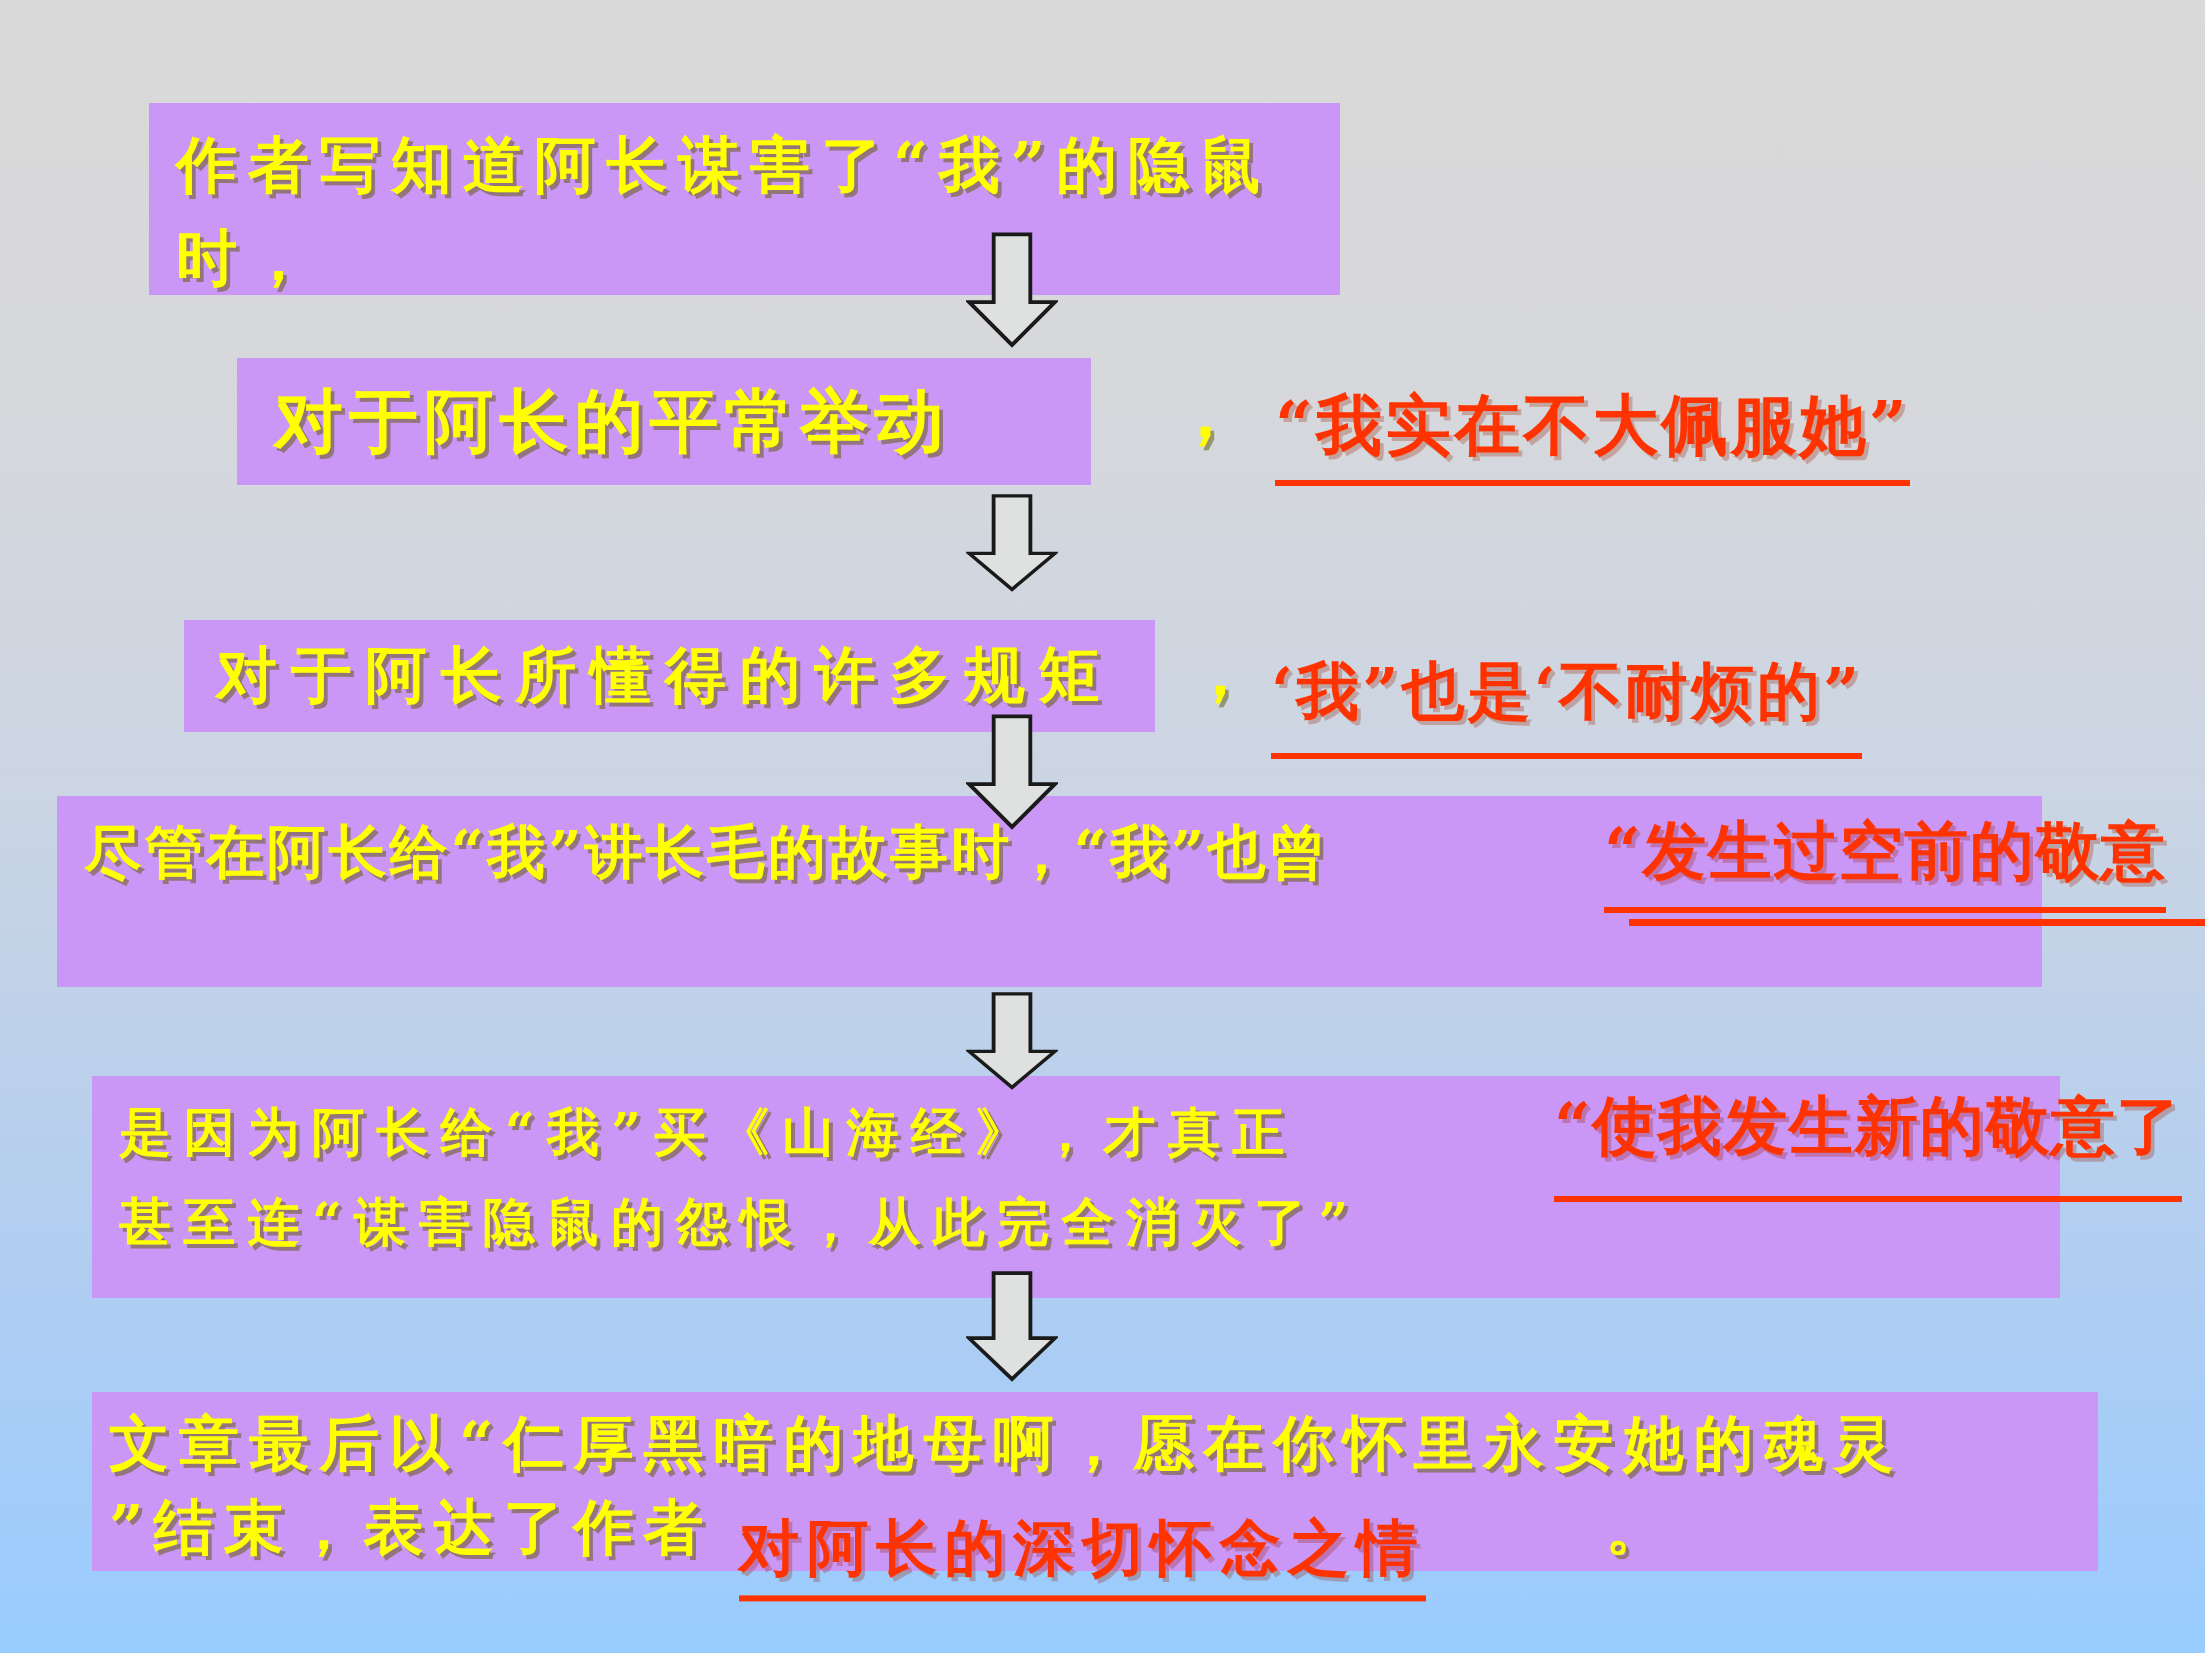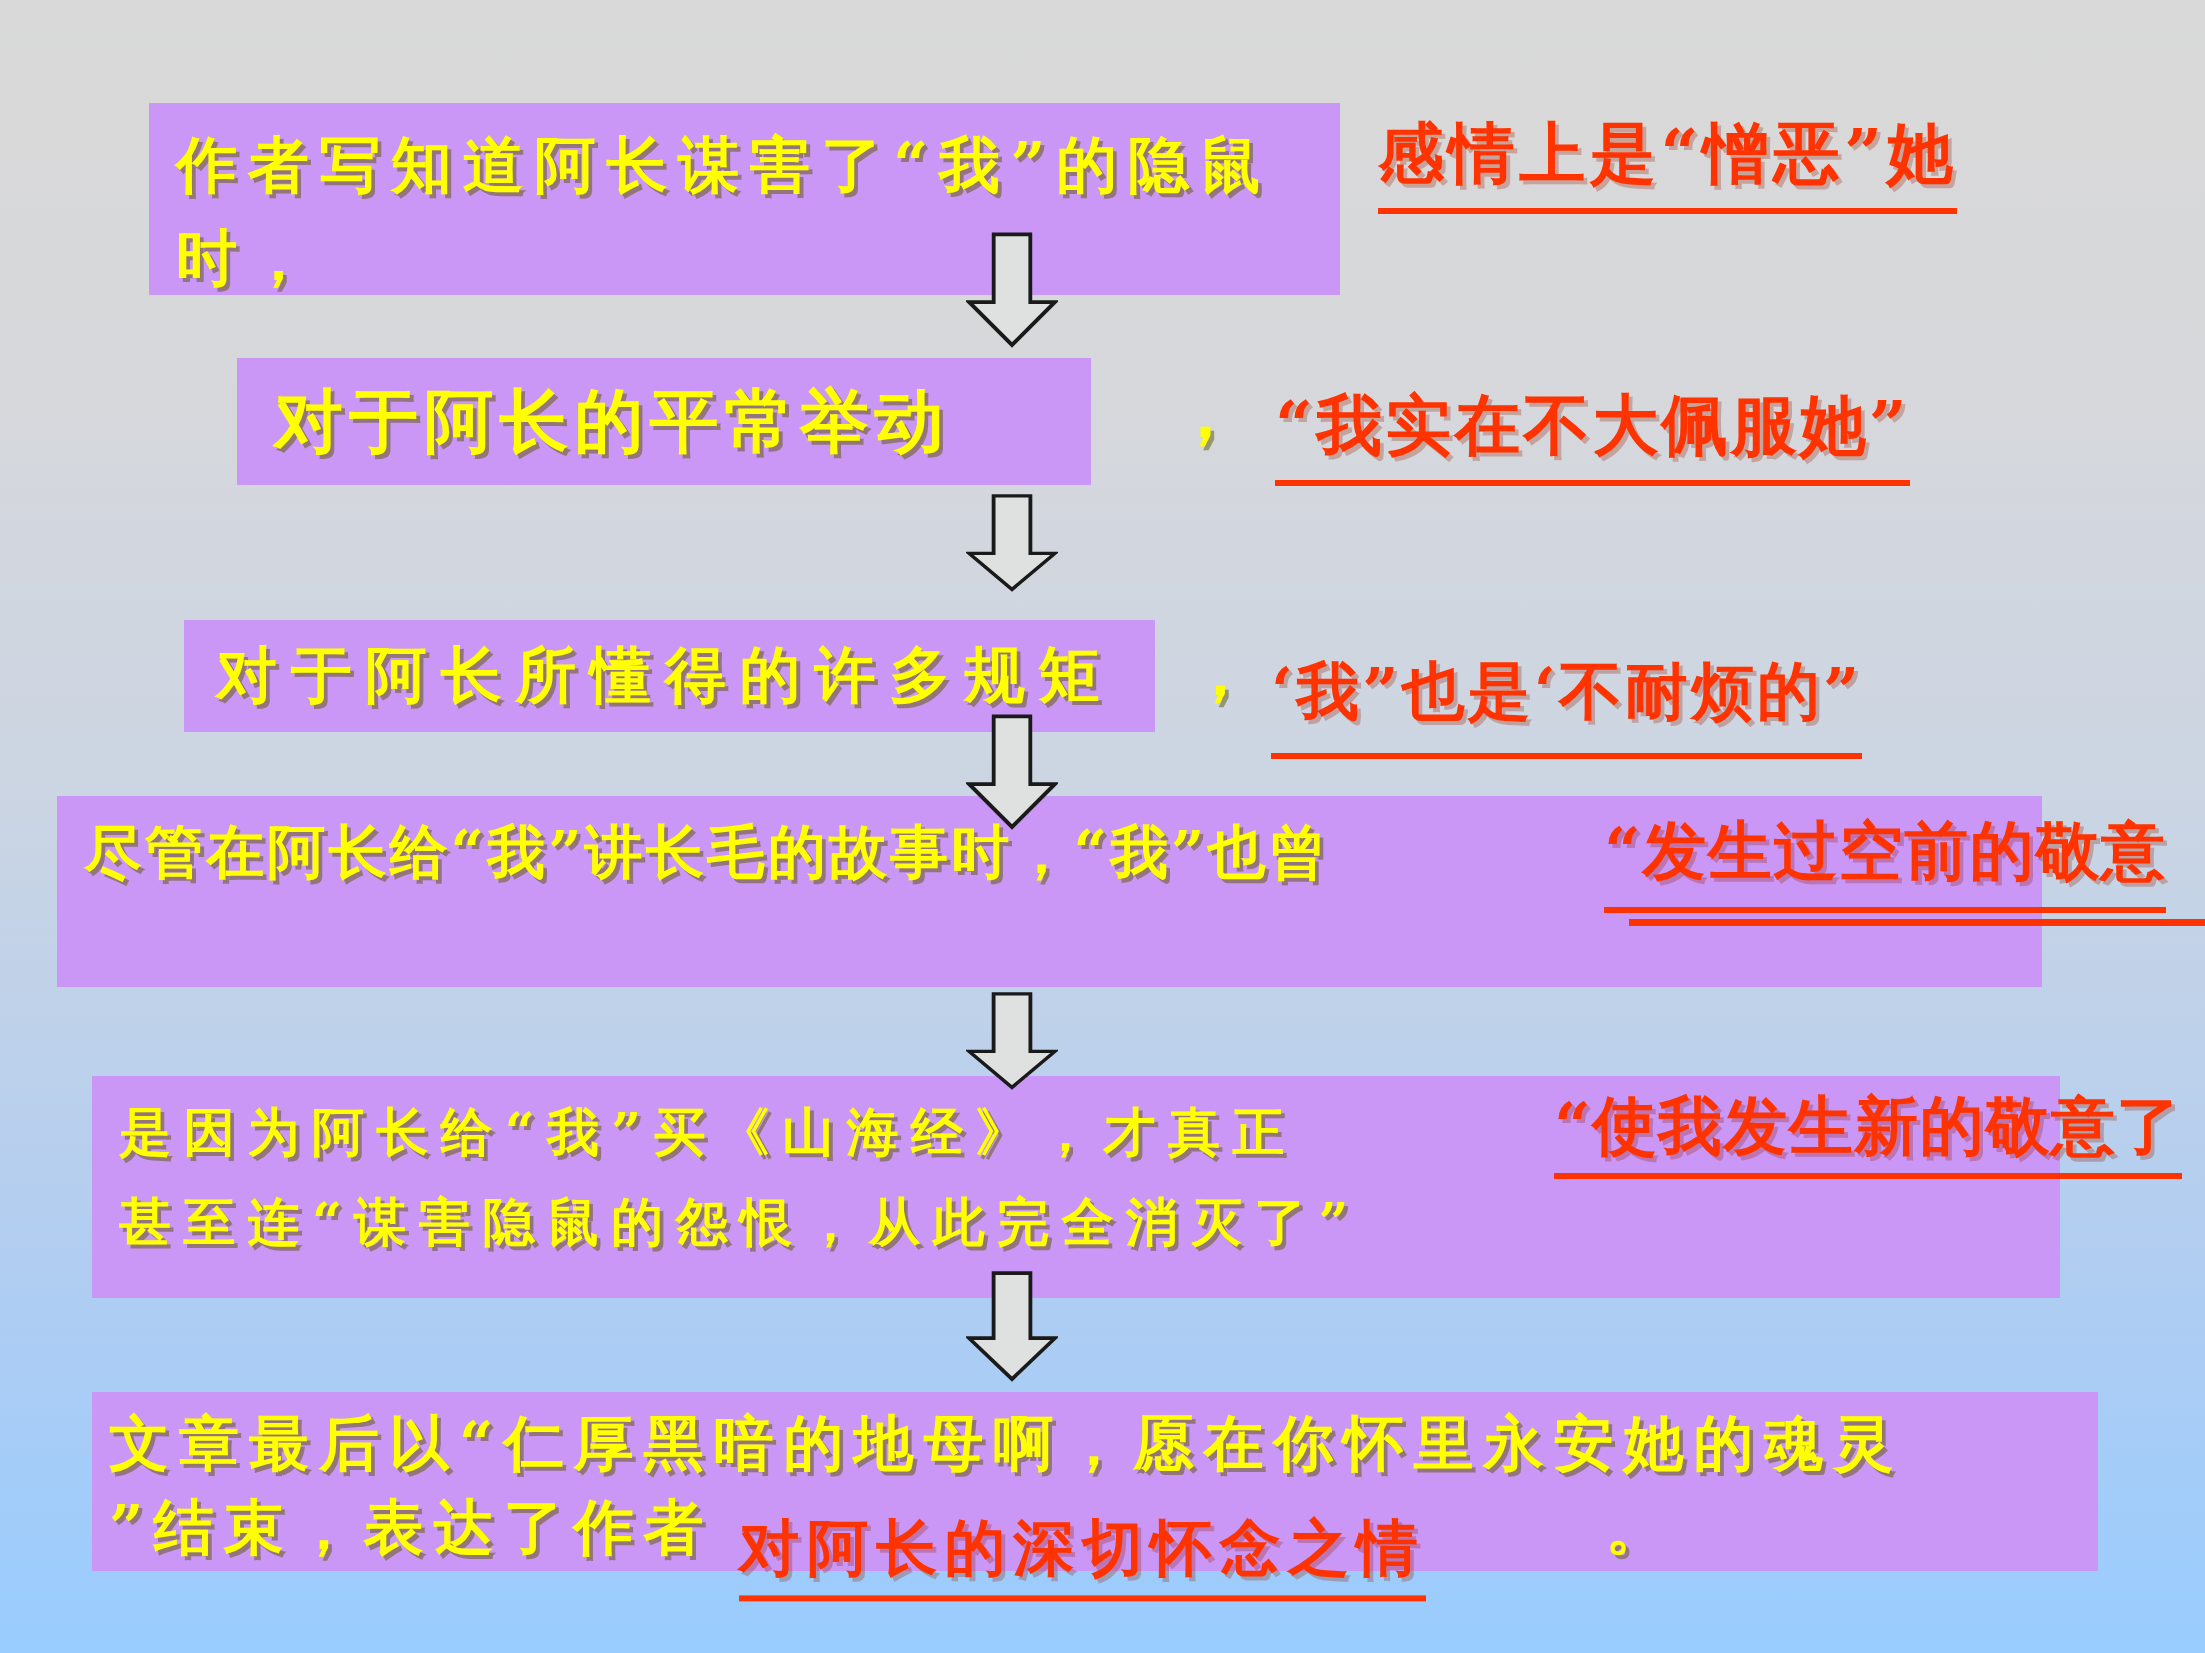--- a/index.html
+++ b/index.html
@@ -45,37 +45,36 @@
   #sep3{left:1188px;top:629px;font-size:64px;}
   #note3{left:1271px;top:649px;font-size:63px;letter-spacing:3.1px;padding-bottom:18px;}
   #arrow3{left:966px;top:714px;}
   
   #box4{left:57px;top:796px;width:1985px;height:191px;padding:10.7px 15.3px 0 27px;font-size:58px;line-height:90px;letter-spacing:3.1px;white-space:nowrap;}
   #note4{left:1604px;top:808px;font-size:64px;letter-spacing:1.5px;padding-bottom:12.3px;z-index:6;}
   #note4-line2{position:absolute;left:1629px;top:919px;width:582px;height:6.9px;background:#FF3300;z-index:6;}
   #arrow4{left:966px;top:992px;}
   
   #box5{left:92px;top:1076px;width:1968px;height:222px;padding:10.7px 15.3px 0 27px;font-size:52px;line-height:90px;letter-spacing:12.3px;white-space:nowrap;}
-  #note5{left:1554px;top:1083px;font-size:64px;letter-spacing:1.5px;padding-bottom:3px;z-index:6;}
+  #note5{left:1554px;top:1083px;font-size:64px;letter-spacing:1.5px;padding-bottom:26px;z-index:6;}
   #arrow5{left:966px;top:1271px;}
   
   #box6{left:92px;top:1392px;width:2006px;height:179px;padding:9.2px 11.5px 0 17px;font-size:60px;line-height:84px;letter-spacing:10px;white-space:nowrap;}
   #note6{display:inline-block;color:#FF3300;text-shadow:3.8px 3.8px 0 rgba(150,30,0,.28);border-bottom:6.9px solid #FF3300;padding-bottom:4.6px;font-size:61px;letter-spacing:7.7px;transform:translateY(21.4px);margin-left:25px;}
   #tail6{display:inline-block;margin-left:180px;}
 </style>
 </head>
 <body>
 
 <div id="slide">
 
   <div id="box1" class="pbox">
     <div>作者写知道阿长谋害了“我”的隐鼠</div>
     <div>时，</div>
   </div>
-  <div id="note1" class="note">感情上是“憎恶”她</div>
 
   <svg id="arrow1" class="arrow" width="92" height="116" viewBox="0 0 120 152">
     <polygon points="36,3 84,3 84,92 116,92 60,148 4,92 36,92" fill="#DFE1E1" stroke="#1A1A1A" stroke-width="5"></polygon>
   </svg>
 
   <div id="box2" class="pbox">
     <div>对于阿长的平常举动</div>
   </div>
   <div id="sep2" class="ysep">，</div>
   <div id="note2" class="note">“我实在不大佩服她”</div>

